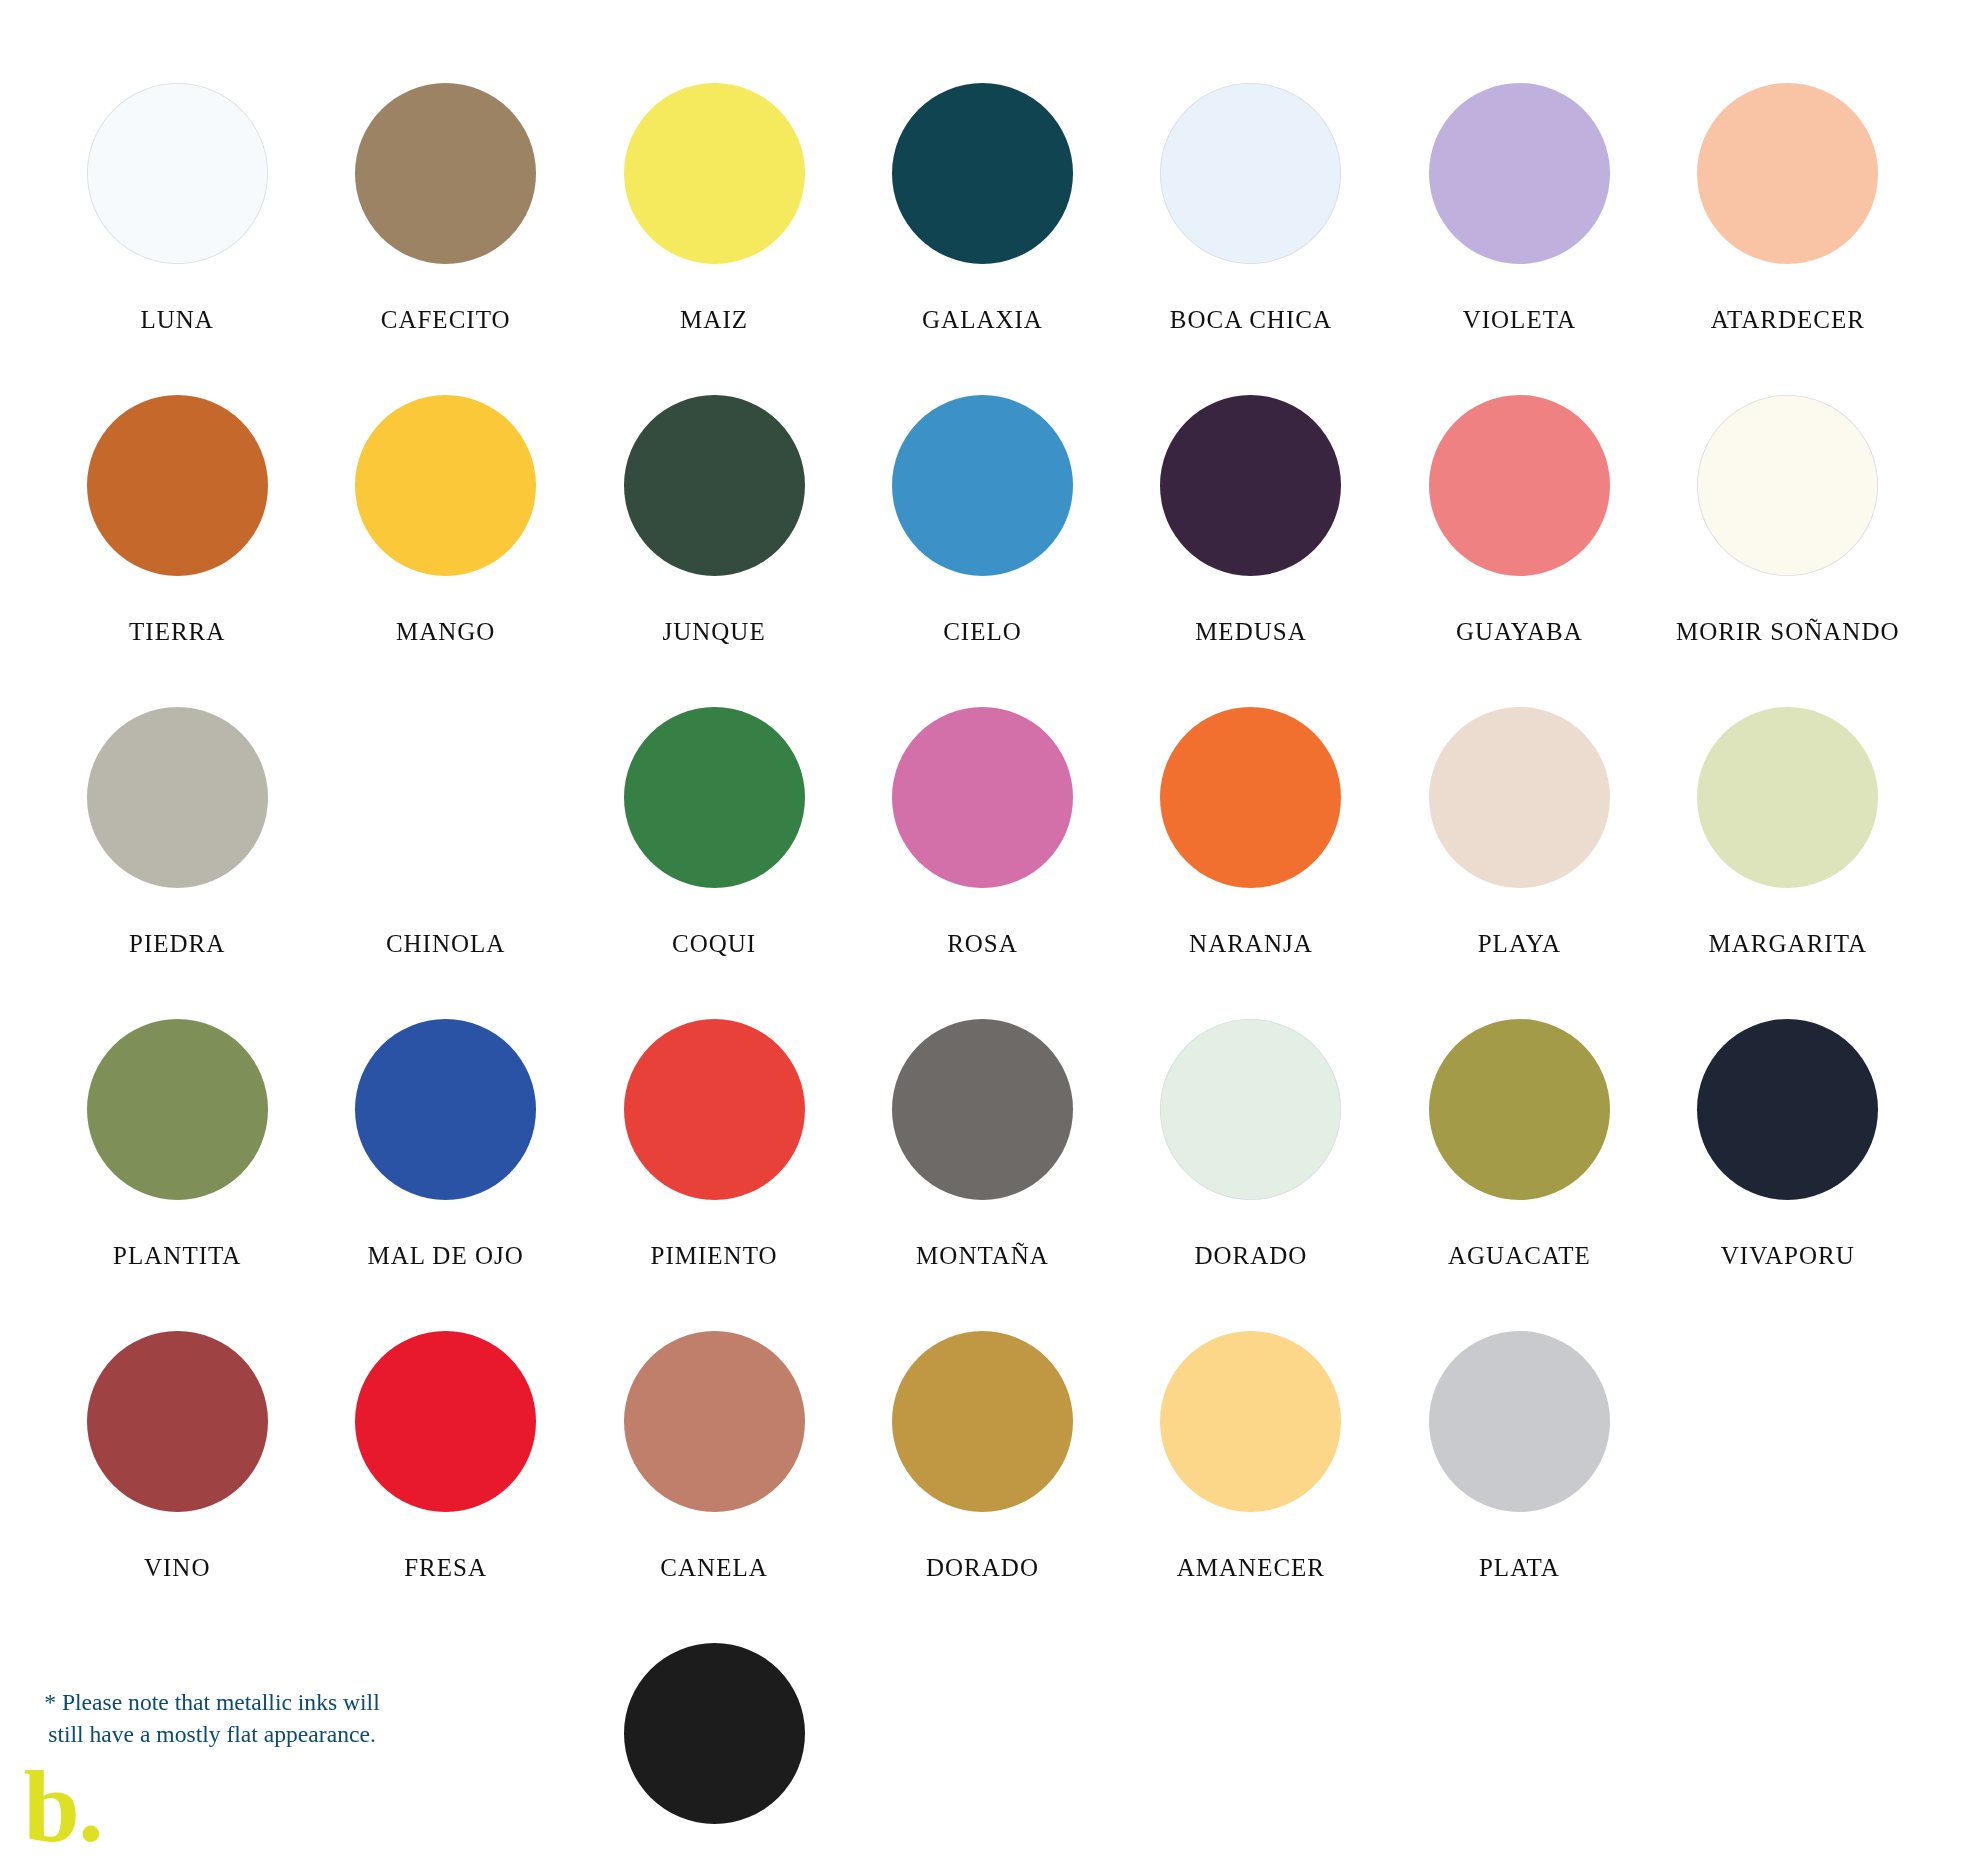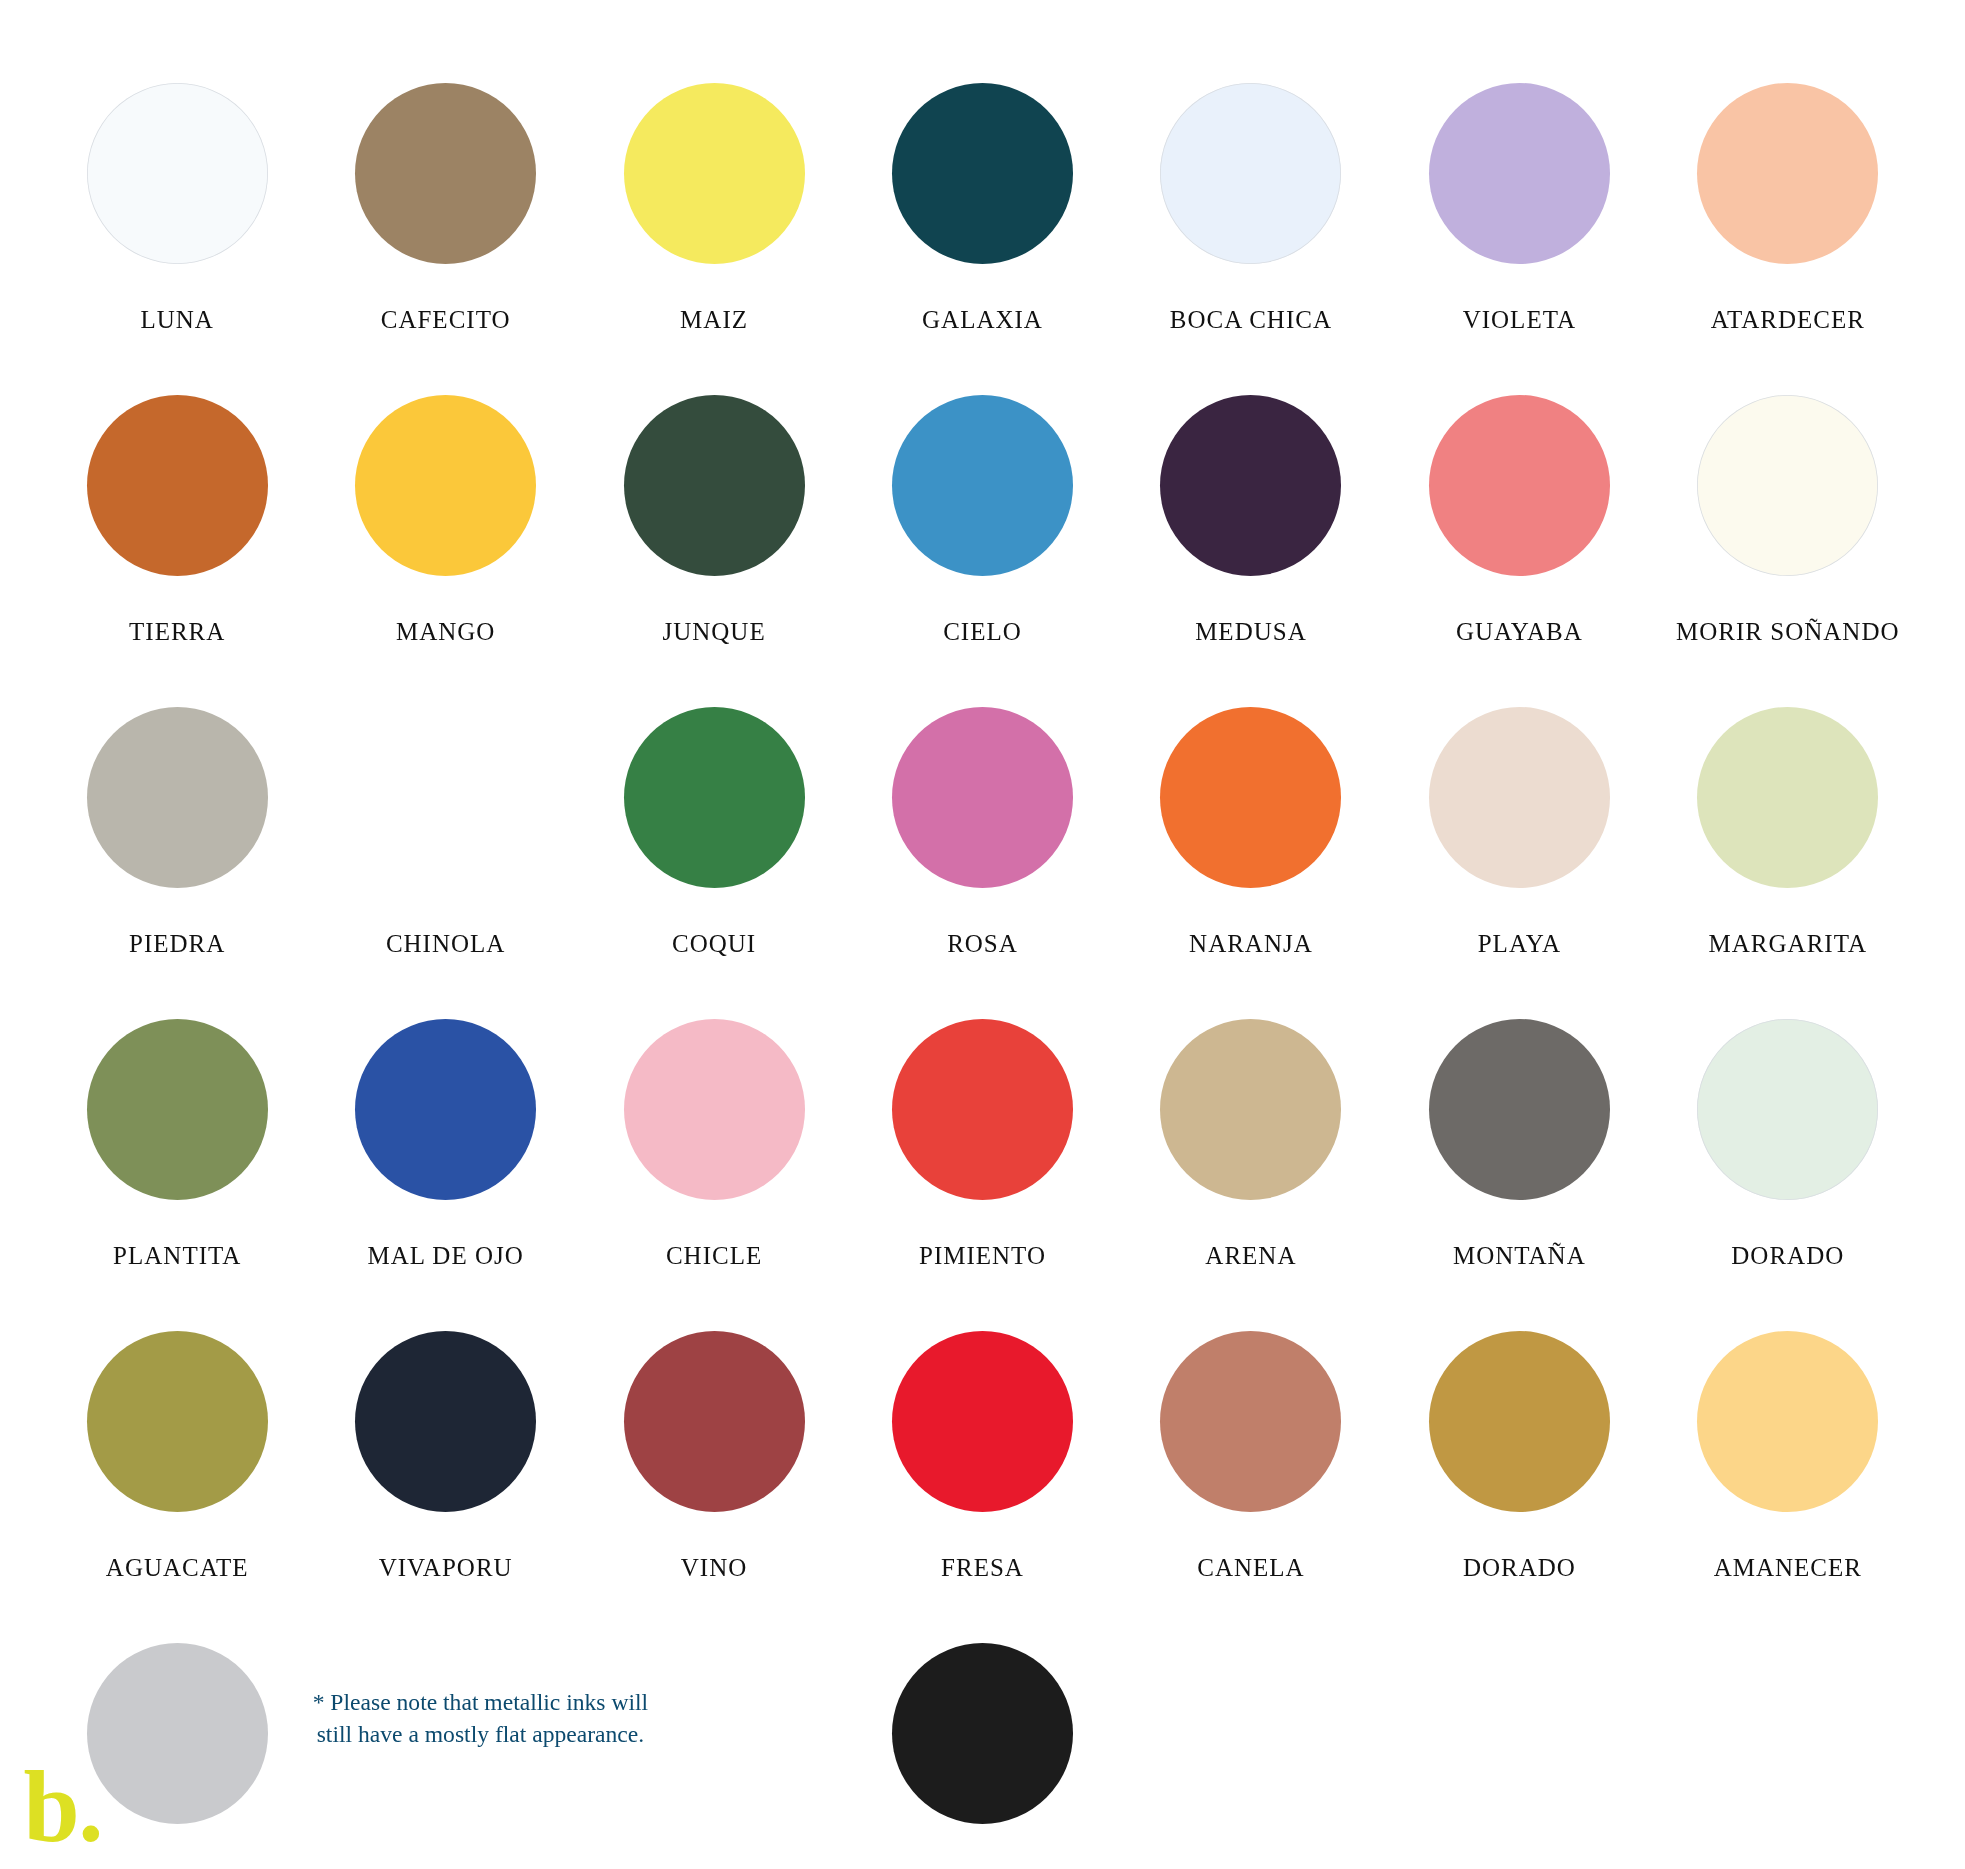--- a/index.html
+++ b/index.html
@@ -182,32 +182,24 @@
       </div>
       <div class="swatch-cell">
         <div class="swatch-dot" style="background: rgb(126, 144, 88);"></div>
         <div class="swatch-label">PLANTITA</div>
       </div>
       <div class="swatch-cell">
         <div class="swatch-dot" style="background: rgb(42, 82, 165);"></div>
         <div class="swatch-label">MAL DE OJO</div>
       </div>
       <div class="swatch-cell">
-        <div class="swatch-dot" style="background: rgb(245, 186, 198);"></div>
-        <div class="swatch-label">CHICLE</div>
-      </div>
-      <div class="swatch-cell">
         <div class="swatch-dot" style="background: rgb(232, 65, 58);"></div>
         <div class="swatch-label">PIMIENTO</div>
       </div>
       <div class="swatch-cell">
-        <div class="swatch-dot" style="background: rgb(205, 183, 145);"></div>
-        <div class="swatch-label">ARENA</div>
-      </div>
-      <div class="swatch-cell">
         <div class="swatch-dot" style="background: rgb(109, 106, 103);"></div>
         <div class="swatch-label">MONTAÑA</div>
       </div>
       <div class="swatch-cell">
         <div class="swatch-dot hairline" style="background: rgb(227, 239, 228);"></div>
         <div class="swatch-label">DORADO</div>
       </div>
       <div class="swatch-cell">
         <div class="swatch-dot" style="background: rgb(163, 155, 71);"></div>
         <div class="swatch-label">AGUACATE</div>

